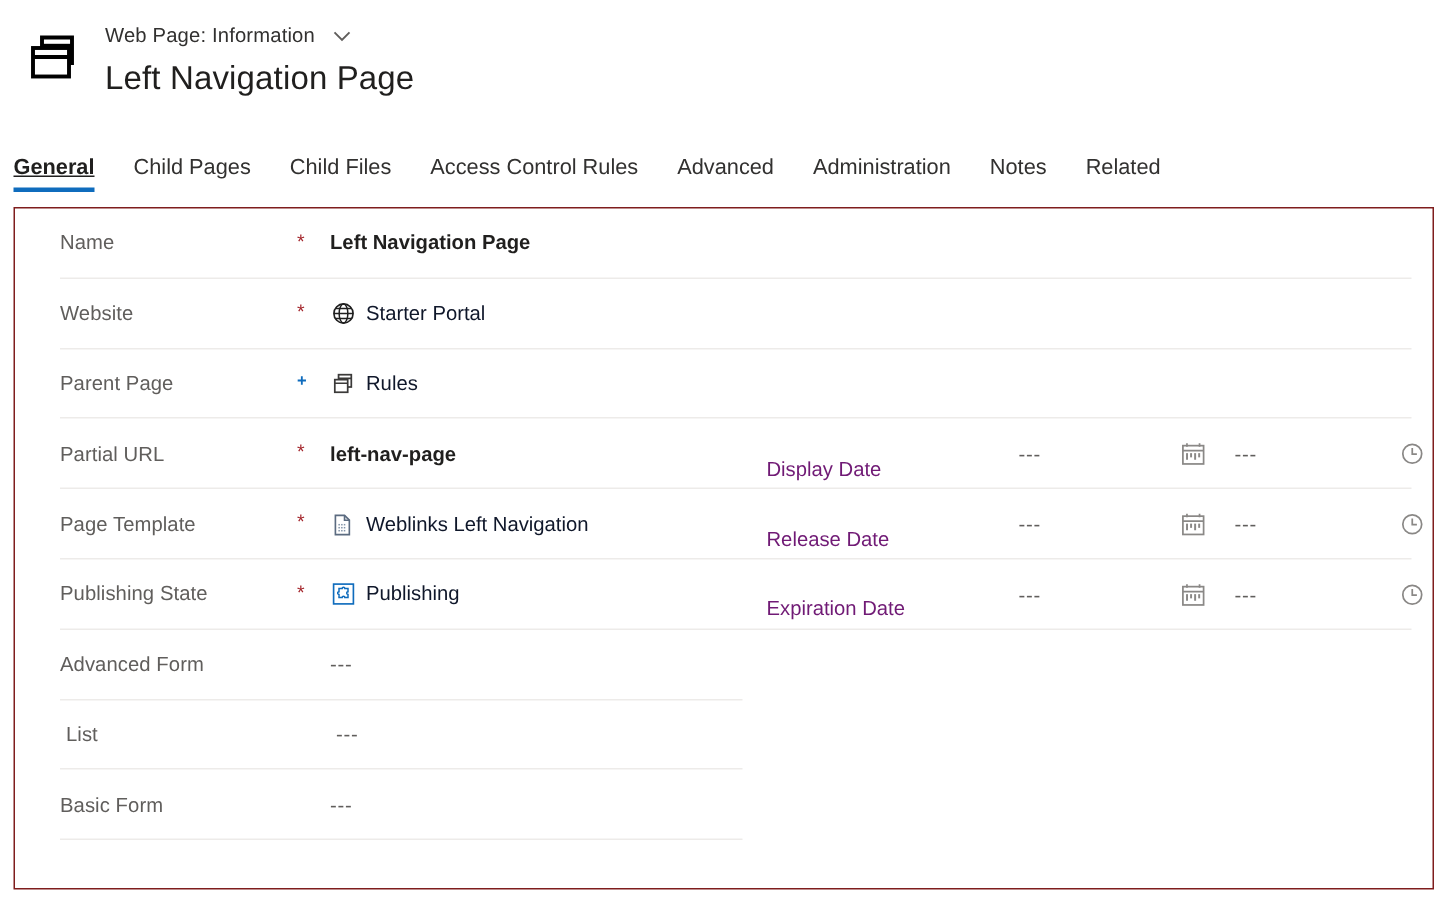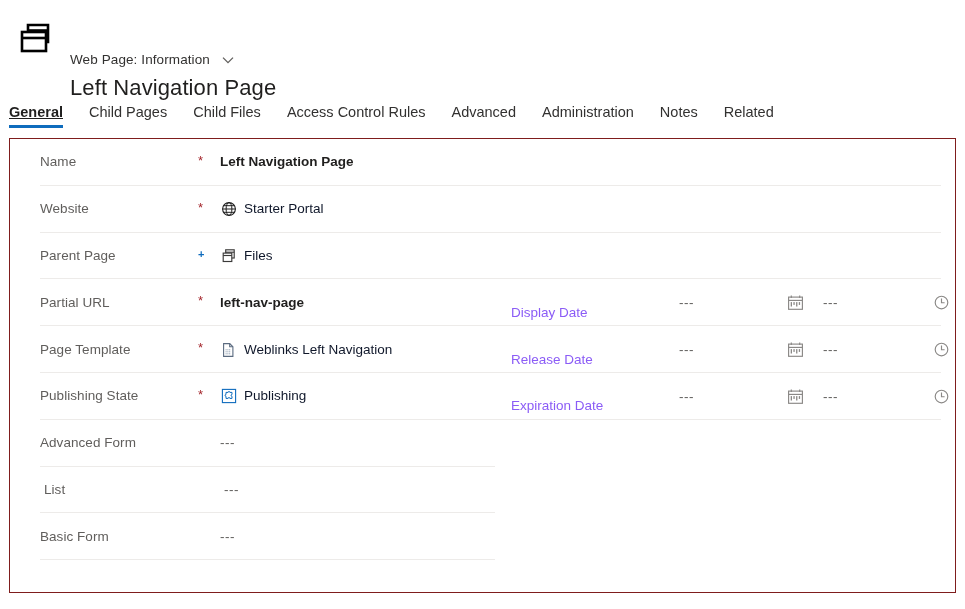--- a/index.html
+++ b/index.html
@@ -30,21 +30,20 @@
     height: 44px;
     flex: 0 0 44px;
     margin-top: 4px;
     margin-left: 2px;
   }
   .header-text {
     margin-left: 12px;
     display: flex;
     flex-direction: column;
     justify-content: space-between;
-    margin-top: 36px;
   }
   .entity-type-row {
     display: flex;
     align-items: center;
     height: 18px;
     margin-top: 3px;
   }
   .entity-type {
     font-size: 13.5px;
     color: #323130;
@@ -210,21 +209,21 @@
     display: inline-flex;
     align-items: center;
     justify-content: center;
   }
 
   
   .date-label {
     width: 168px;
     flex: 0 0 168px;
     font-size: 13.5px;
-    color: #8b5cf6;
+    color: #701a75;
     line-height: 18px;
     margin-top: 20px;
   }
   .date-val {
     width: 108px;
     flex: 0 0 108px;
     font-size: 13.5px;
     color: #605e5c;
     letter-spacing: 0.5px;
   }
@@ -336,21 +335,21 @@
               <g fill="none" stroke="#3b3a39" stroke-width="1.15">
                 <rect x="4.7" y="1.8" width="8.5" height="8.2"></rect>
                 <path d="M4.7 4.2 h8.5"></path>
               </g>
               <g fill="#ffffff" stroke="#3b3a39" stroke-width="1.15">
                 <rect x="2.2" y="5.1" width="8.6" height="8.4"></rect>
               </g>
               <path d="M2.2 7.5 h8.6" fill="none" stroke="#3b3a39" stroke-width="1.15"></path>
             </svg>
           </span>
-          <span>Files</span>
+          <span>Rules</span>
         </div>
       </div>
       <div class="cell-right"></div>
       <div class="divider-full"></div>
     </div>
 
     <div class="frow">
       <div class="cell-left">
         <div class="fld-label">Partial URL</div>
         <div class="req-mark">*</div>

